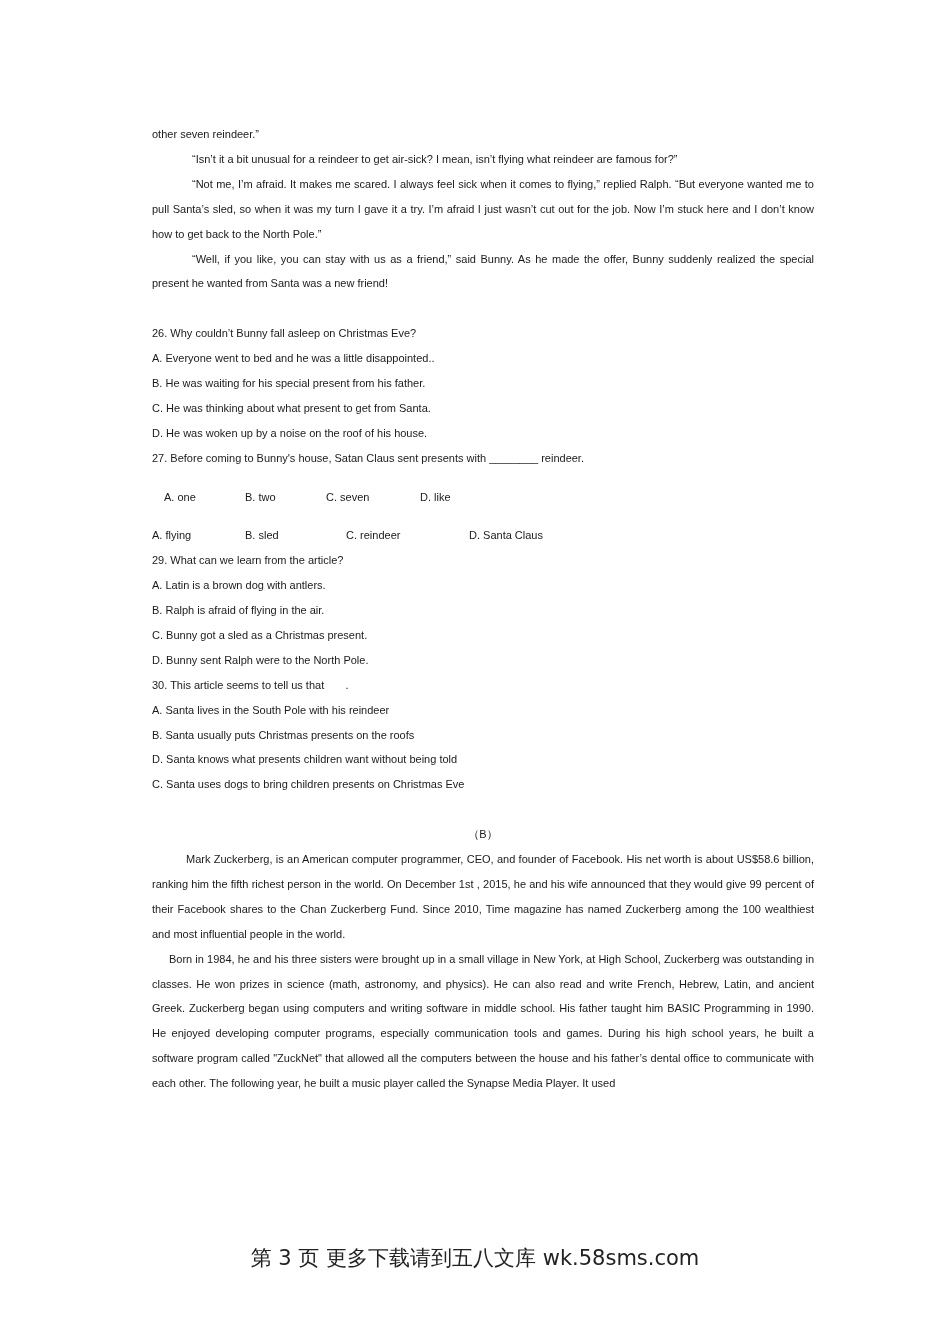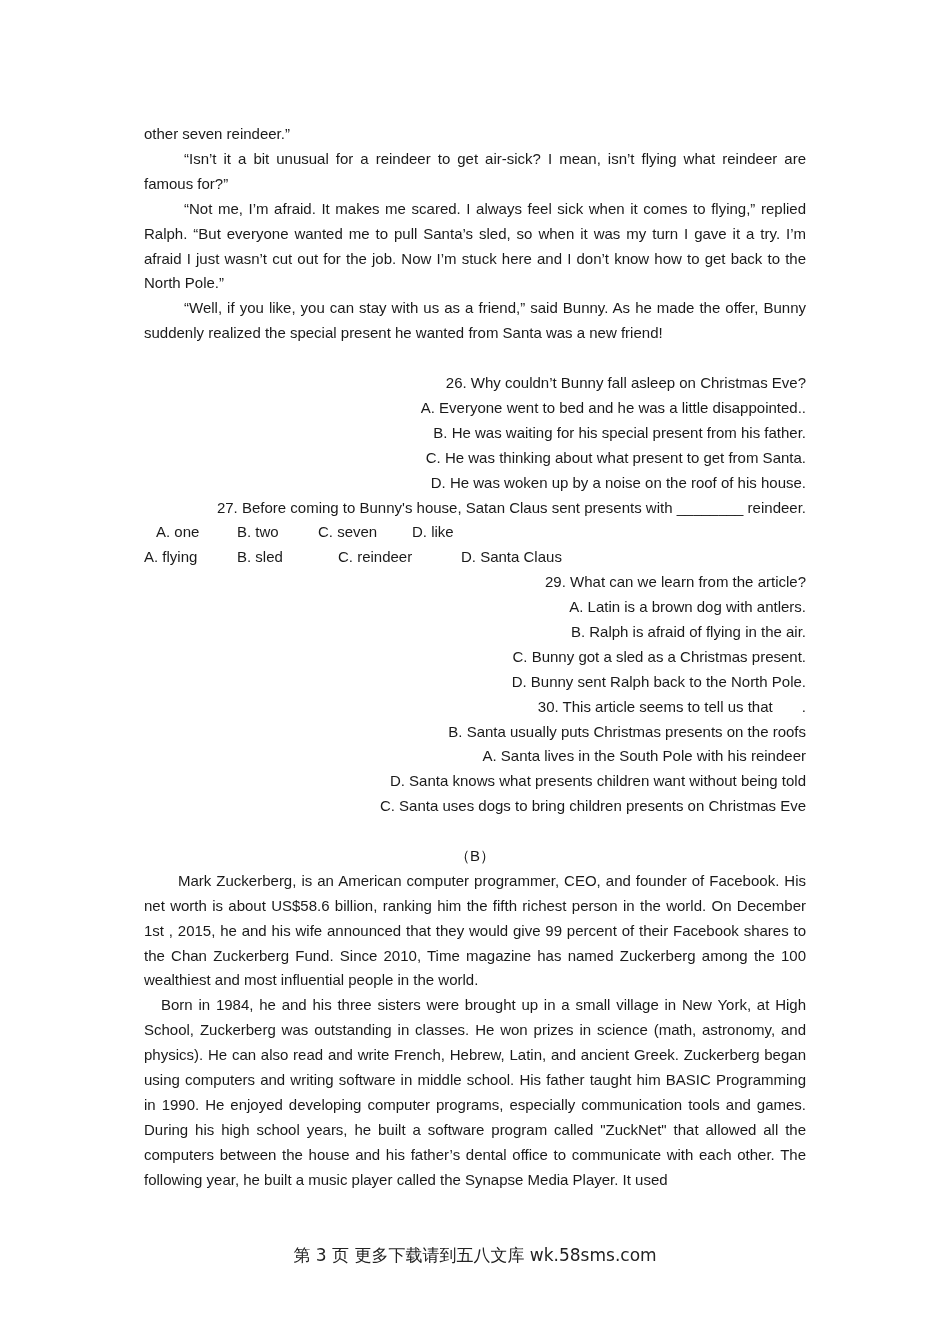--- a/index.html
+++ b/index.html
@@ -2,35 +2,35 @@
 <html><head>
   <meta charset="utf-8">
   <style>
     html, body { margin: 0; padding: 0; background: #ffffff; }
     body {
       width: 950px; height: 1344px; position: relative; overflow: hidden;
       font-family: "Liberation Sans", "DejaVu Sans", sans-serif;
       color: #1a1a1a;
     }
     .page {
-      position: absolute; left: 144px; top: 122px; width: 662px;
-      font-size: 15px; line-height: 24.9px;
+      position: absolute; left: 152px; top: 122px; width: 662px;
+      font-size: 11px; line-height: 24.9px;
     }
-    .line { white-space: nowrap; height: 24.9px; text-align: right; }
+    .line { white-space: nowrap; height: 24.9px; }
     .para { text-align: justify; text-align-last: left; }
     .indent { text-indent: 40px; }
     .indent-s { text-indent: 34px; }
     .indent-xs { text-indent: 17px; }
     .gap { height: 24.9px; }
-    .opts { position: relative; height: 24.9px; white-space: nowrap; }
+    .opts { position: relative; height: 24.9px; white-space: nowrap; margin-top: 14px; }
     .opts span { position: absolute; top: 0; }
     .center { text-align: center; }
     .footer {
       position: absolute; left: 0; width: 950px; top: 1244px;
-      text-align: center; font-size: 17px; color: #222;
+      text-align: center; font-size: 21px; color: #222;
       font-family: "DejaVu Sans", "Liberation Sans", sans-serif;
     }
   </style>
 </head>
 <body>
 
 <div class="page">
 
   <div class="para">other seven reindeer.”</div>
   <div class="para indent">“Isn’t it a bit unusual for a reindeer to get air-sick? I mean, isn’t flying what reindeer are famous for?”</div>
@@ -64,27 +64,27 @@
       <span style="left:194px">C. reindeer</span>
       <span style="left:317px">D. Santa Claus</span>
     </div>
   </div>
 
   <div>
     <div class="line">29. What can we learn from the article?</div>
     <div class="line">A. Latin is a brown dog with antlers.</div>
     <div class="line">B. Ralph is afraid of flying in the air.</div>
     <div class="line">C. Bunny got a sled as a Christmas present.</div>
-    <div class="line">D. Bunny sent Ralph back to the North Pole.</div>
+    <div class="line">D. Bunny sent Ralph were to the North Pole.</div>
   </div>
 
   <div>
     <div class="line" style="white-space:pre">30. This article seems to tell us that       .</div>
+    <div class="line">A. Santa lives in the South Pole with his reindeer</div>
     <div class="line">B. Santa usually puts Christmas presents on the roofs</div>
-    <div class="line">A. Santa lives in the South Pole with his reindeer</div>
     <div class="line">D. Santa knows what presents children want without being told</div>
     <div class="line">C. Santa uses dogs to bring children presents on Christmas Eve</div>
   </div>
 
   <div class="gap"></div>
 
   <div class="line center">（B）</div>
   <div class="para indent-s">Mark Zuckerberg, is an American computer programmer, CEO, and founder of Facebook. His net worth is about US$58.6 billion, ranking him the fifth richest person in the world. On December 1st , 2015, he and his wife announced that they would give 99 percent of their Facebook shares to the Chan Zuckerberg Fund. Since 2010, Time magazine has named Zuckerberg among the 100 wealthiest and most influential people in the world.</div>
   <div class="para indent-xs" style="white-space:pre-line">Born in 1984, he and his three sisters were brought up in a small village in New York, at High School, Zuckerberg was outstanding in classes. He won prizes in science (math, astronomy, and physics). He can also read and write French, Hebrew, Latin, and ancient Greek.      Zuckerberg began using computers and writing software in middle school. His father taught him BASIC Programming in 1990. He enjoyed developing computer programs, especially communication tools and games. During his high school years, he built a software program called "ZuckNet" that allowed all the computers between the house and his father’s dental office to communicate with each other. The following year, he built a music player called the Synapse Media Player. It used</div>
 

